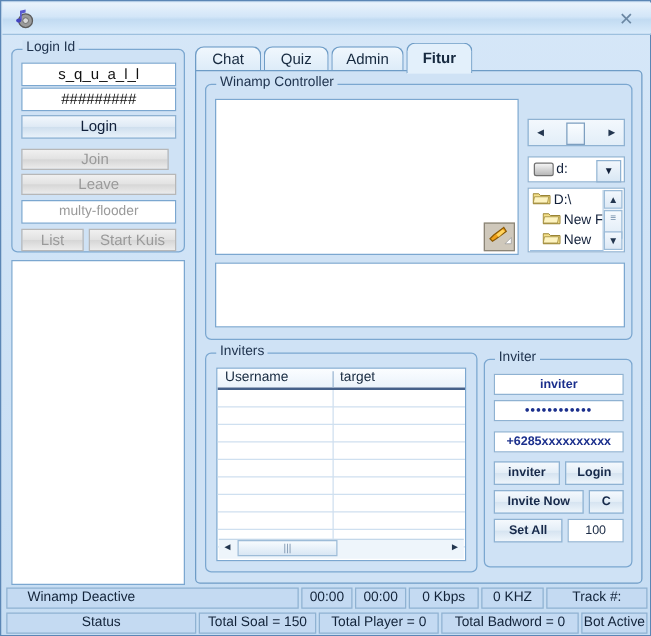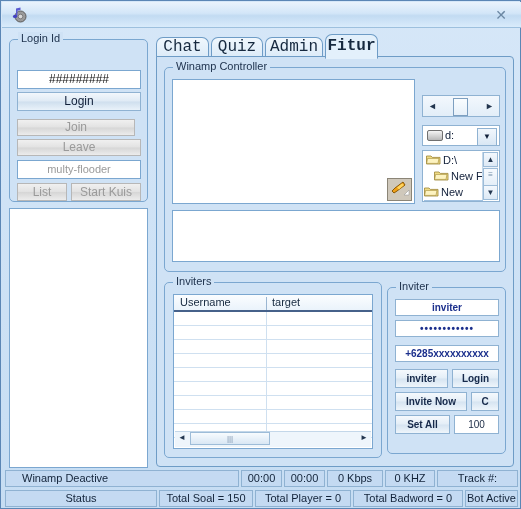--- a/index.html
+++ b/index.html
@@ -75,22 +75,22 @@
     background:#fff;border:1px solid #7ba7d0;box-sizing:border-box;
   }
   
   .tabstrip{position:absolute;left:155px;top:33px;width:205px;height:23px;}
   .tab{
     position:absolute;top:3px;height:20px;
     background:linear-gradient(180deg,#f0f7fd 0%,#dcebf8 100%);
     border:1px solid #6e9cc6;
     border-bottom:none;
     border-radius:7px 7px 0 0;
-    text-align:center;font-size:16px;color:#16293f;
-    line-height:19px;cursor:pointer;box-sizing:border-box;font-family:Liberation Mono, monospace;
+    text-align:center;font-size:12px;color:#16293f;
+    line-height:19px;cursor:pointer;box-sizing:border-box;
   }
   .tab.active{
     top:0px;height:25px;line-height:22px;font-weight:bold;
     background:#e3f0fb;
     border-bottom:1px solid #e3f0fb;
     z-index:5;
   }
   .tabpanel{
     position:absolute;left:155px;top:55px;width:358px;height:411px;
     background:#cfe2f5;
@@ -230,20 +230,21 @@
         <path d="M6 10 L6 2.5 L10.5 1.5 L10.5 4 L7.4 4.7 L7.4 10.2 Z" fill="#5a5ad0"></path>
         <ellipse cx="5" cy="10.4" rx="2.1" ry="1.7" fill="#4242c0"></ellipse>
       </svg>
     </span>
     <div class="close-btn">✕</div>
   </div>
 
   <div class="group" id="loginGroup">
     <span class="glegend">Login Id</span>
 
+    <div class="tbox" style="left:7px;top:10px;width:124px;height:19px;">s_q_u_a_l_l</div>
 
     <div class="tbox" style="left:7px;top:30px;width:124px;height:19px;">#########</div>
 
     <div class="btn" style="left:7px;top:52px;width:124px;height:19px;line-height:17px;">Login</div>
 
     <div class="btn disabled" style="left:7px;top:79px;width:118px;height:17px;line-height:15px;">Join</div>
 
     <div class="btn disabled" style="left:7px;top:99px;width:124px;height:17px;line-height:15px;">Leave</div>
 
     <div class="tbox" style="left:7px;top:120px;width:124px;height:19px;color:#9a9a9a;font-size:11px;">multy-flooder</div>
@@ -302,21 +303,21 @@
           </span><span>D:\</span>
         </div>
         <div class="treeitem" style="padding-left:10px;">
           <span class="folder">
             <svg width="15" height="11" viewBox="0 0 15 11">
                 <path d="M0.5 2 L5 2 L6.3 3.4 L14 3.4 L14 10 L0.5 10 Z" fill="#f5e08a" stroke="#9a8434" stroke-width="0.8"></path>
                 <path d="M1.6 4.4 L13 4.4 L12 9.4 L0.6 9.4 Z" fill="#fdf3c0" stroke="#9a8434" stroke-width="0.6"></path>
               </svg>
           </span><span>New F</span>
         </div>
-        <div class="treeitem" style="">
+        <div class="treeitem" style="padding-left:10px;">
           <span class="folder">
             <svg width="15" height="11" viewBox="0 0 15 11">
                 <path d="M0.5 2 L5 2 L6.3 3.4 L14 3.4 L14 10 L0.5 10 Z" fill="#f5e08a" stroke="#9a8434" stroke-width="0.8"></path>
                 <path d="M1.6 4.4 L13 4.4 L12 9.4 L0.6 9.4 Z" fill="#fdf3c0" stroke="#9a8434" stroke-width="0.6"></path>
               </svg>
           </span><span>New</span>
         </div>
         <div class="treeitem sel" style="padding-left:18px;">
           <span class="folder">
             

